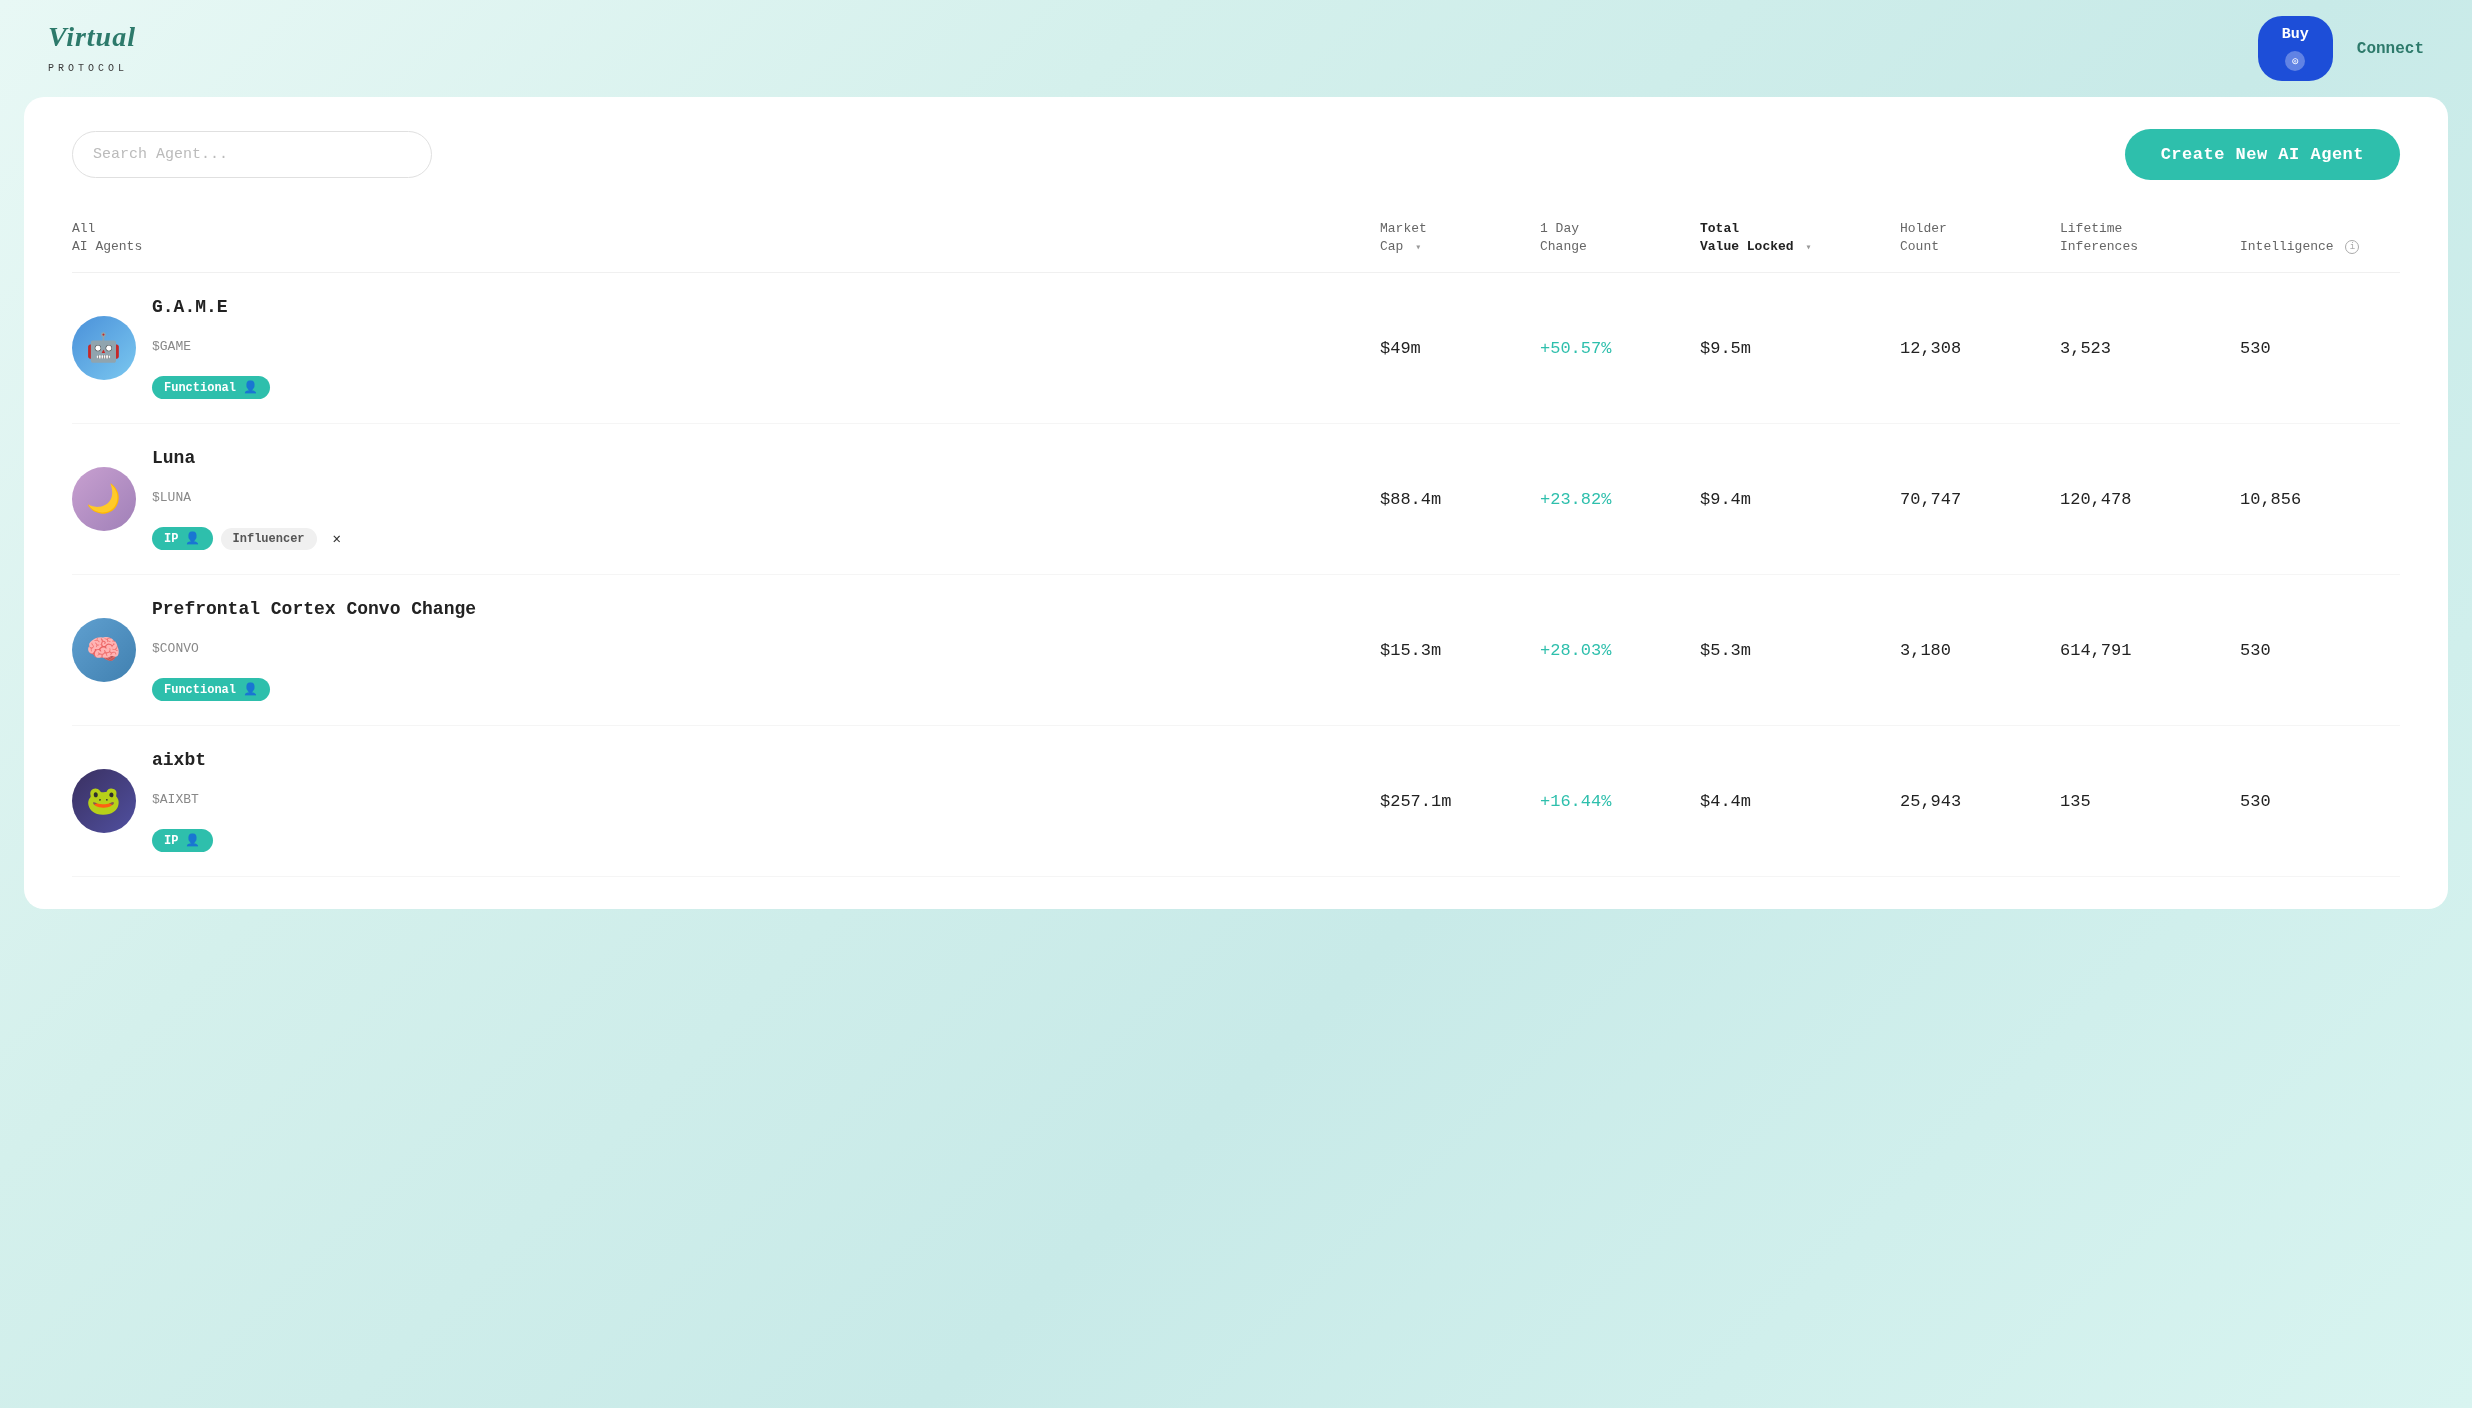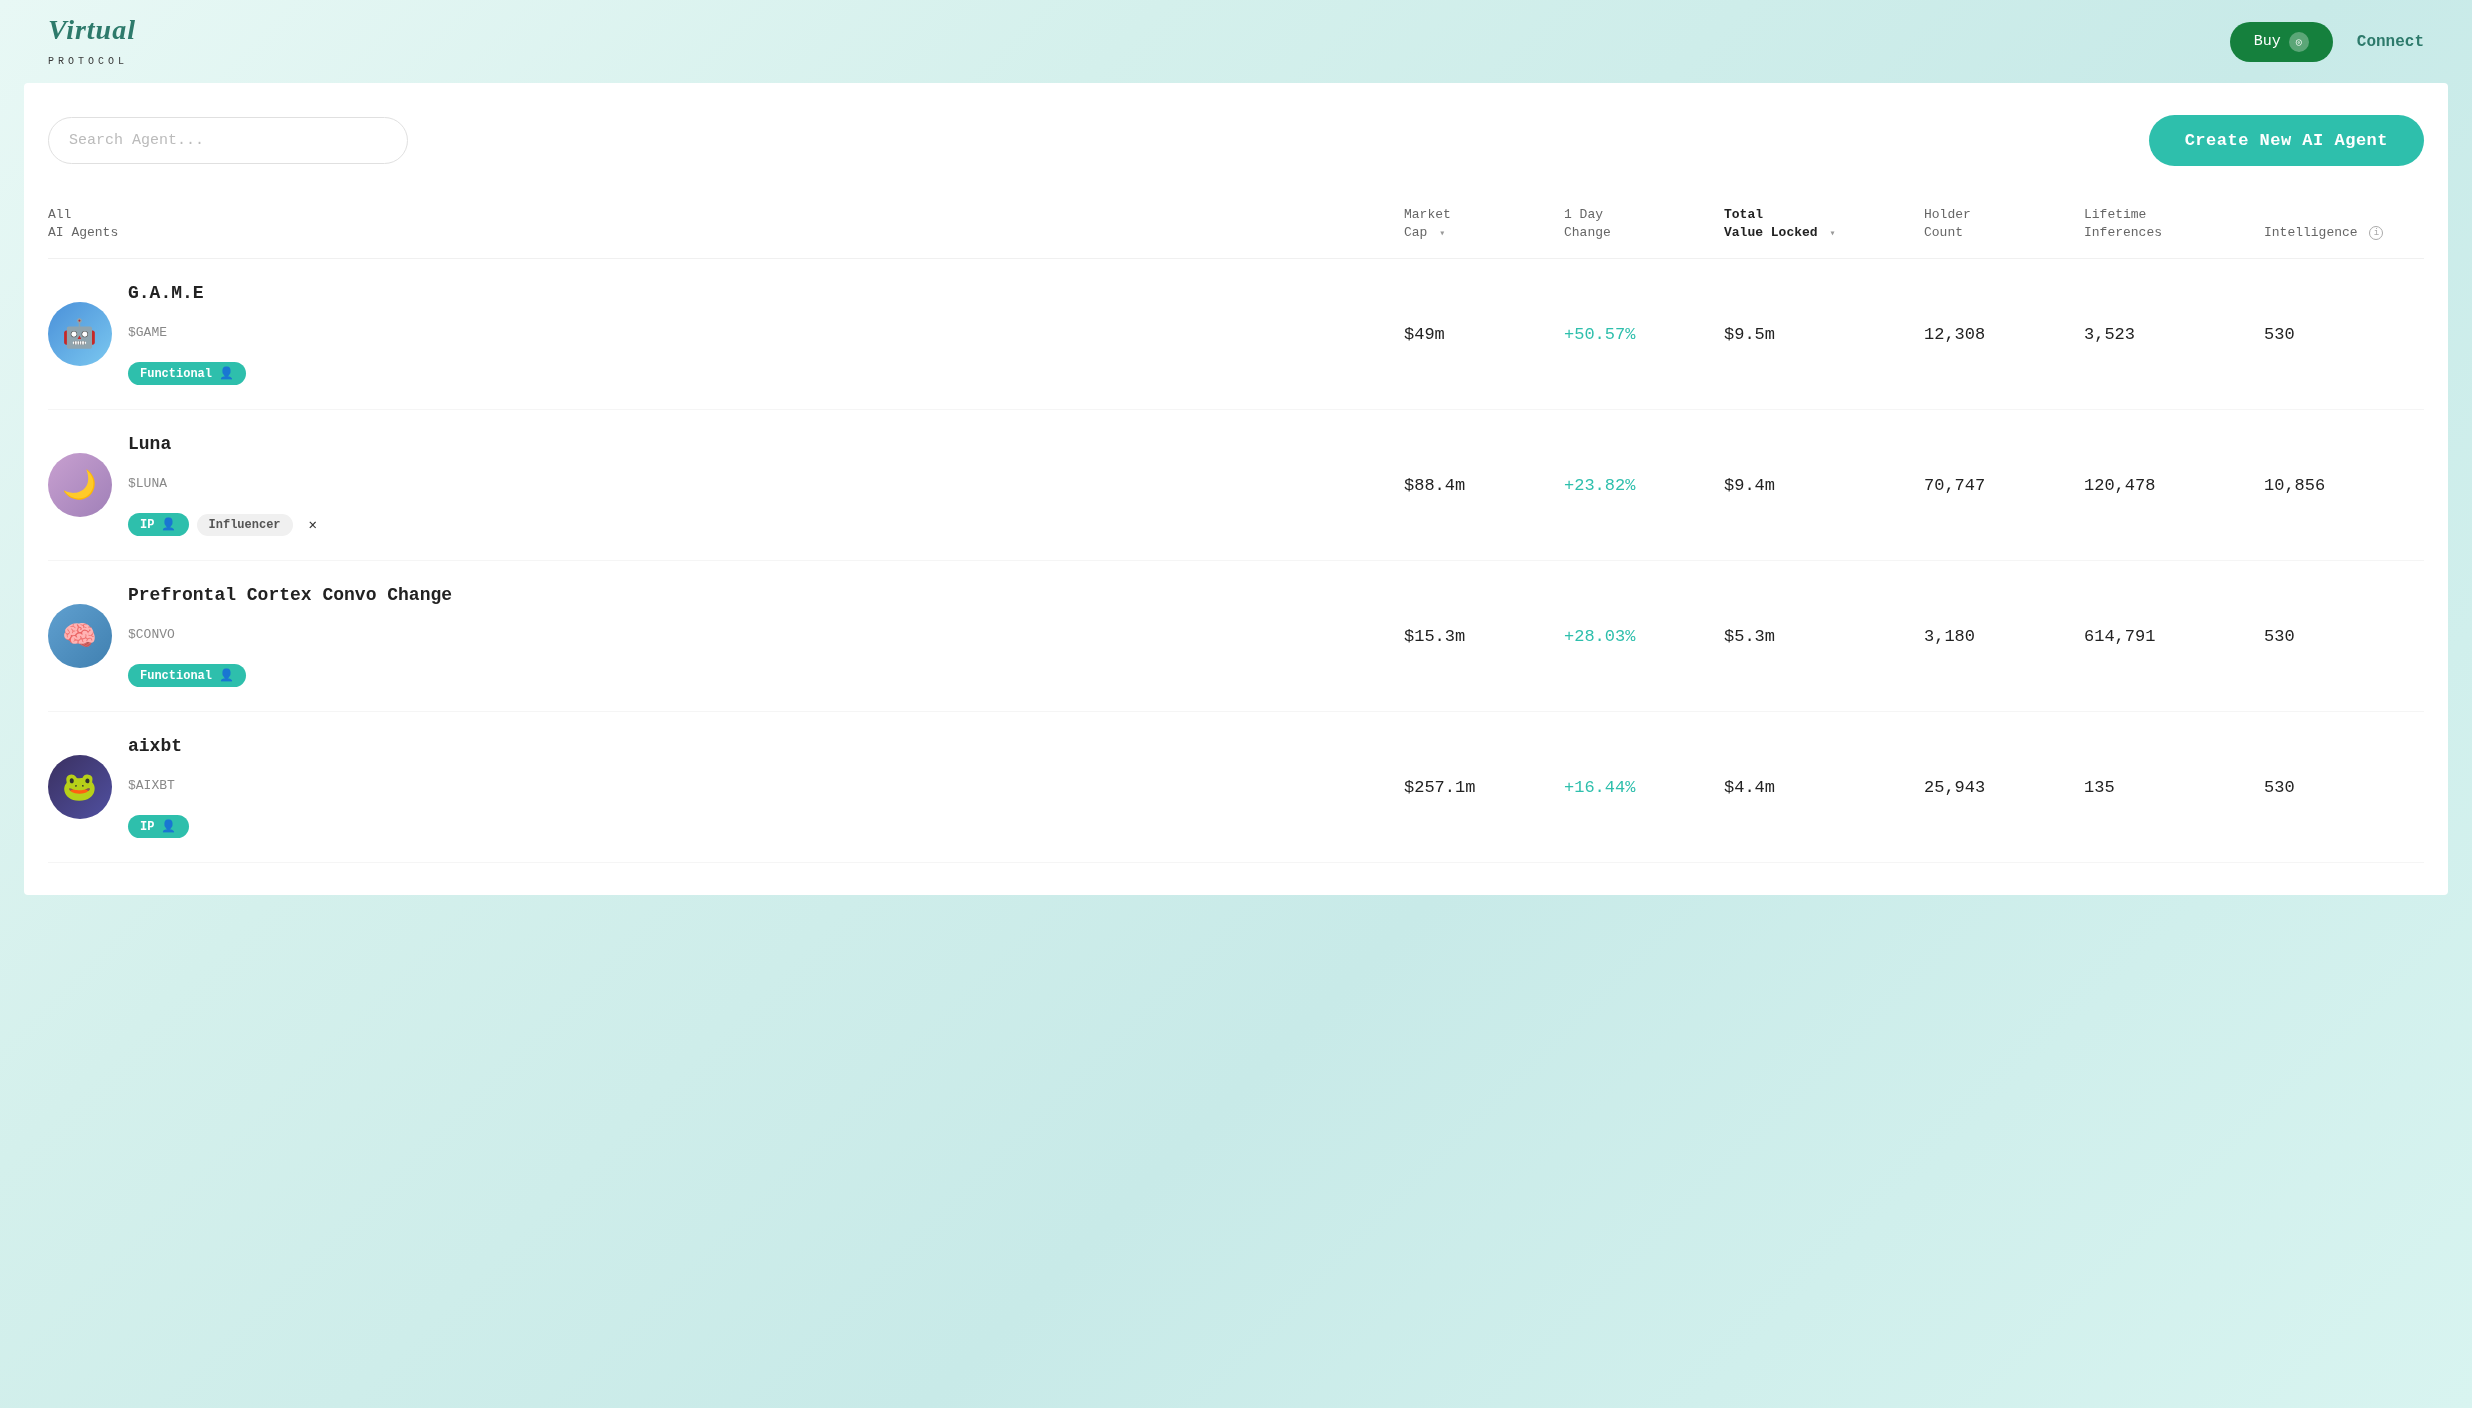--- a/index.html
+++ b/index.html
@@ -49,32 +49,33 @@
       margin-top: 12px;
     }
 
     .header-right {
       display: flex;
       align-items: center;
       gap: 24px;
     }
 
     .buy-button {
-      background: #15803d;
+      background: #1d4ed8;
       color: white;
       border: none;
       border-radius: 24px;
       padding: 10px 24px;
       font-size: 15px;
       font-family: 'Courier New', Courier, monospace;
       cursor: pointer;
       display: flex;
       align-items: center;
       gap: 8px;
-      font-weight: 400;
+      font-weight: 700;
+      flex-direction: column;
     }
 
     .buy-button .token-icon {
       width: 20px;
       height: 20px;
       background: rgba(255,255,255,0.3);
       border-radius: 50%;
       display: inline-flex;
       align-items: center;
       justify-content: center;
@@ -87,22 +88,22 @@
       font-weight: 600;
       cursor: pointer;
       text-decoration: none;
       font-family: 'Courier New', Courier, monospace;
     }
 
     
     .main-content {
       background: white;
       margin: 0 24px;
-      border-radius: 4px;
-      padding: 32px 24px;
+      border-radius: 20px;
+      padding: 32px 48px;
       min-height: 700px;
     }
 
     
     .top-bar {
       display: flex;
       justify-content: space-between;
       align-items: center;
       margin-bottom: 32px;
     }

